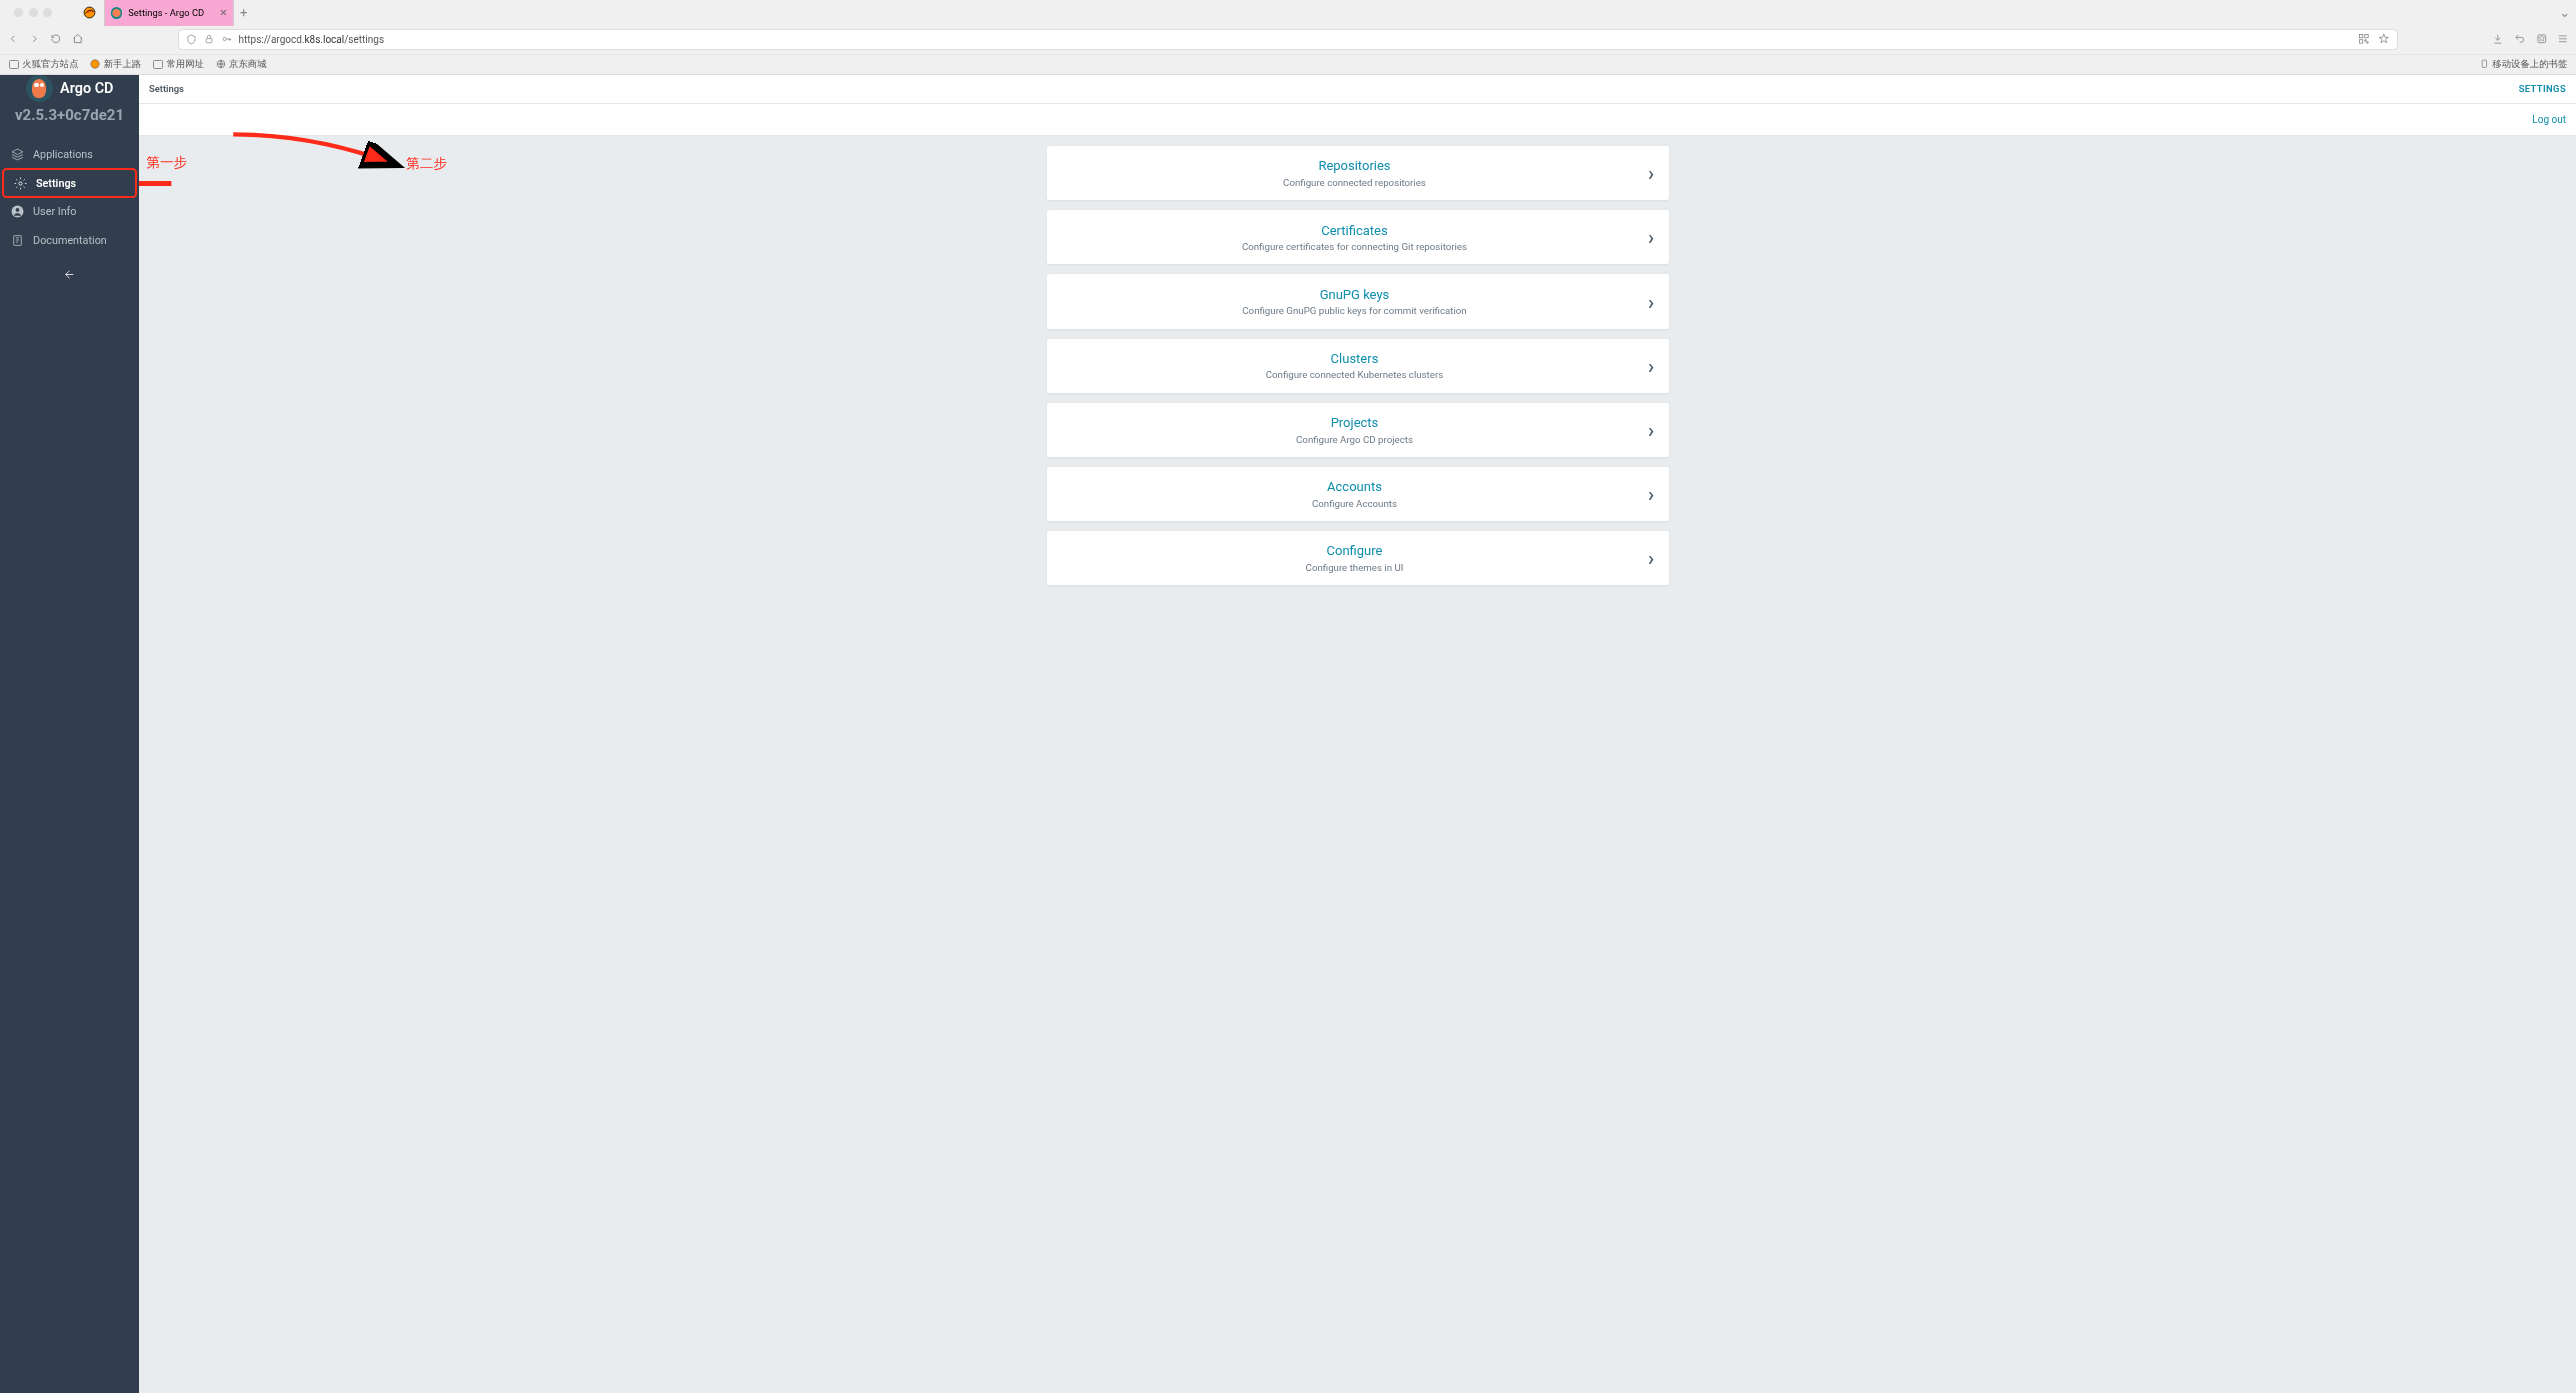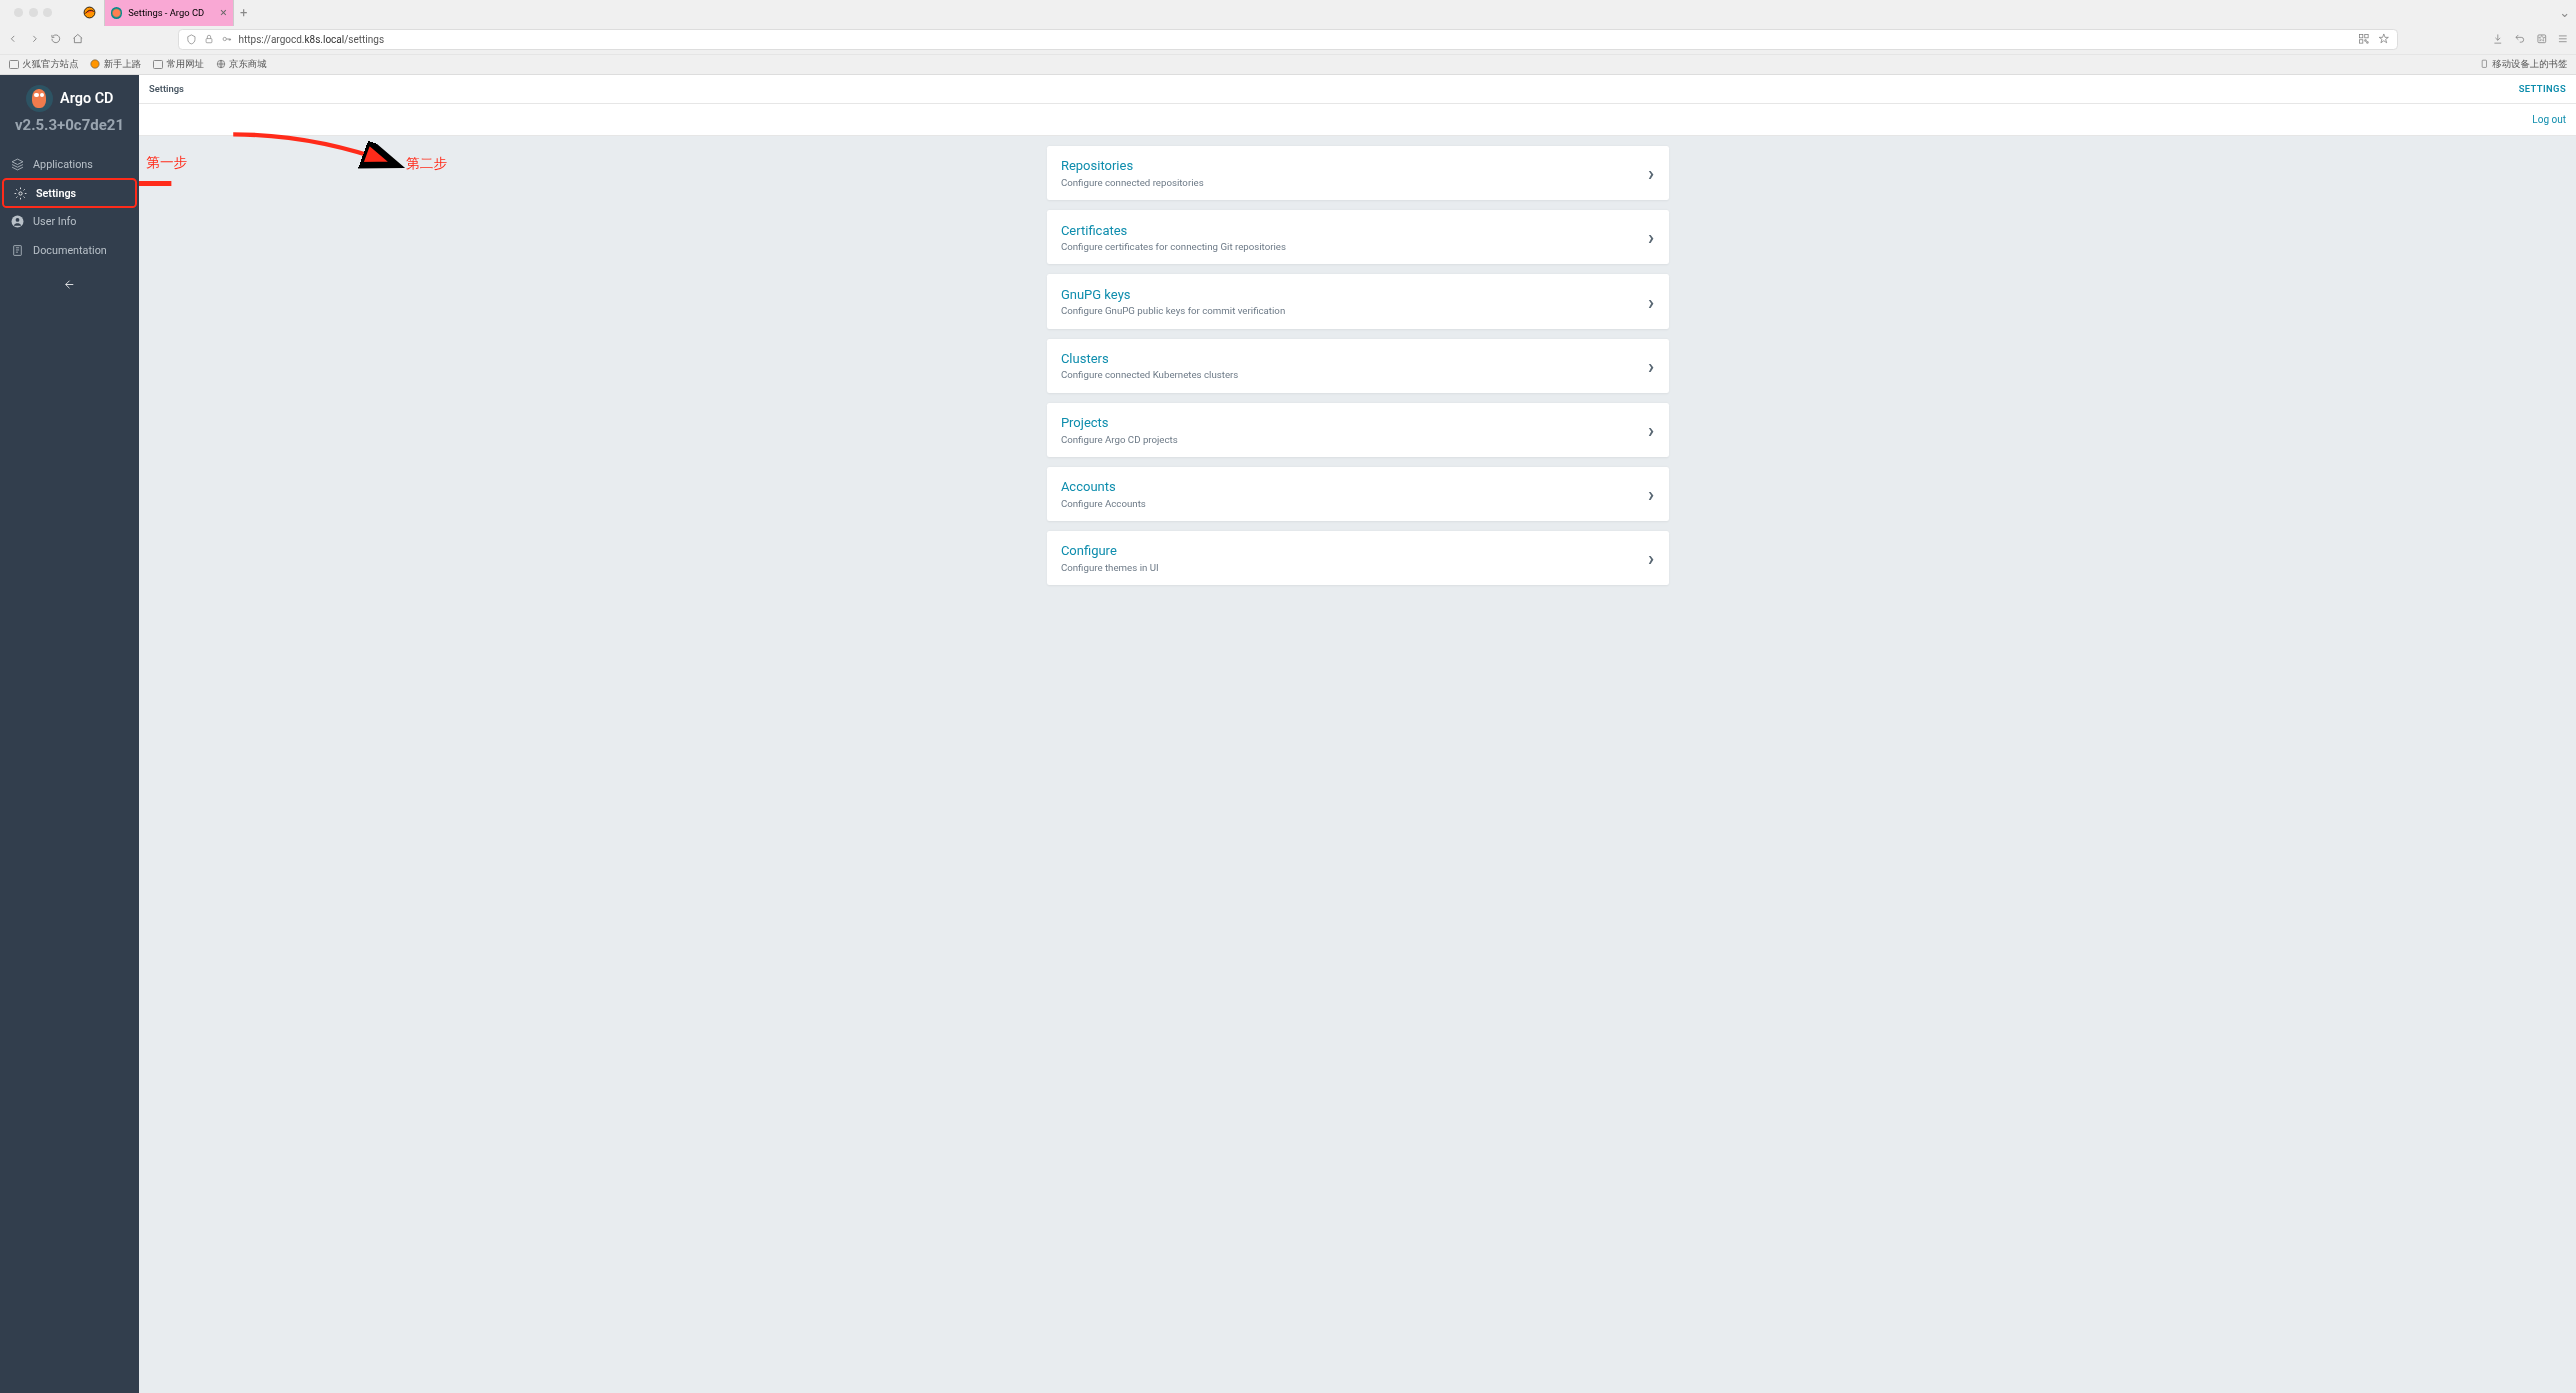--- a/index.html
+++ b/index.html
@@ -26,21 +26,21 @@
     .bookmarks-bar { display: flex; align-items: center; padding: 2.9px 8.7px; gap: 11.6px; font-size: 9.4px; color: #555; border-top: 0.7px solid #e5e5e5; }
     .bm-item { display: flex; align-items: center; gap: 3.6px; cursor: pointer; }
     .bm-folder-icon { width: 10px; height: 8.7px; border: 0.7px solid #888; border-radius: 1.4px; display: inline-block; }
     .bm-right { margin-left: auto; display: flex; align-items: center; gap: 3.6px; }
     .chevron-down-sm { font-size: 13px; color: #888; margin-left: auto; }
 
     
     .app-container { display: flex; flex: 1; min-height: 0; }
     
     
-    .sidebar { width: 139px; background: #323e4d; color: #b8c0c8; display: flex; flex-direction: column; padding-top: 10px; flex-shrink: 0; }
+    .sidebar { width: 139px; background: #323e4d; color: #b8c0c8; display: flex; flex-direction: column; flex-shrink: 0; }
     .sidebar-header { display: flex; flex-direction: column; align-items: center; padding-bottom: 13px; }
     .logo-row { display: flex; align-items: center; gap: 7.2px; }
     .argo-logo { width: 27.4px; height: 27.4px; border-radius: 50%; background: #2d5363; display: flex; align-items: center; justify-content: center; position: relative; }
     .argo-logo-inner { width: 14.4px; height: 19px; background: #ef7b4d; border-radius: 45% 45% 40% 40%; position: relative; }
     .argo-logo-eyes { position: absolute; top: 4.3px; left: 2.2px; right: 2.2px; display: flex; justify-content: space-between; }
     .argo-eye { width: 4.3px; height: 4.3px; background: #fff; border-radius: 50%; }
     .app-title { font-size: 14.4px; font-weight: 600; color: #fff; }
     .version { font-size: 15px; color: #9aa5b0; margin-top: 4px; font-weight: bold; }
     .nav-list { list-style: none; margin-top: 2.9px; }
     .nav-item { display: flex; align-items: center; gap: 8.7px; padding: 7.2px 10px; font-size: 10.8px; cursor: pointer; }
@@ -49,21 +49,21 @@
     .nav-icon { width: 14.4px; height: 14.4px; display: flex; align-items: center; justify-content: center; flex-shrink: 0; }
     .collapse-btn { display: flex; justify-content: center; padding: 13px 0; color: #fff; cursor: pointer; font-size: 13px; }
 
     
     .main { flex: 1; display: flex; flex-direction: column; background: #e8ecef; overflow: auto; }
     .breadcrumb-bar { background: #fff; display: flex; align-items: center; padding: 8.7px 10px; font-size: 9.4px; font-weight: 600; border-bottom: 0.7px solid #e6e6e6; }
     .breadcrumb-text { color: #495763; }
     .settings-link { color: #0e8dad; margin-left: auto; letter-spacing: 0.4px; font-size: 9.4px; cursor: pointer; }
     .logout-bar { background: #fff; display: flex; padding: 10px 10px; border-bottom: 0.7px solid #e6e6e6; }
     .logout-link { margin-left: auto; color: #0e8dad; font-size: 10px; cursor: pointer; }
-    .content { padding: 10px 20px; display: flex; flex-direction: column; align-items: center; position: relative; }
+    .content { padding: 10px 20px; display: flex; flex-direction: column; align-items: center; position: relative; text-align: center; }
     
     .card { background: #fff; width: 622px; border-radius: 2.2px; box-shadow: 0 0.7px 2.2px rgba(0,0,0,0.06); padding: 12.3px 14.4px; margin-bottom: 10px; display: flex; align-items: center; cursor: pointer; }
     .card-content { flex: 1; }
     .card-title { color: #0e8dad; font-size: 13px; font-weight: 400; margin-bottom: 3.6px; }
     .card-desc { color: #6d7a87; font-size: 9.7px; }
     .card-chevron { font-size: 20px; color: #5a6874; font-weight: bold; }
 
     
     .annotation-layer { position: absolute; top: 0; left: 0; right: 0; pointer-events: none; }
     .anno-text-1 { position: absolute; color: #ff2b1a; font-size: 13.7px; font-weight: 500; }

